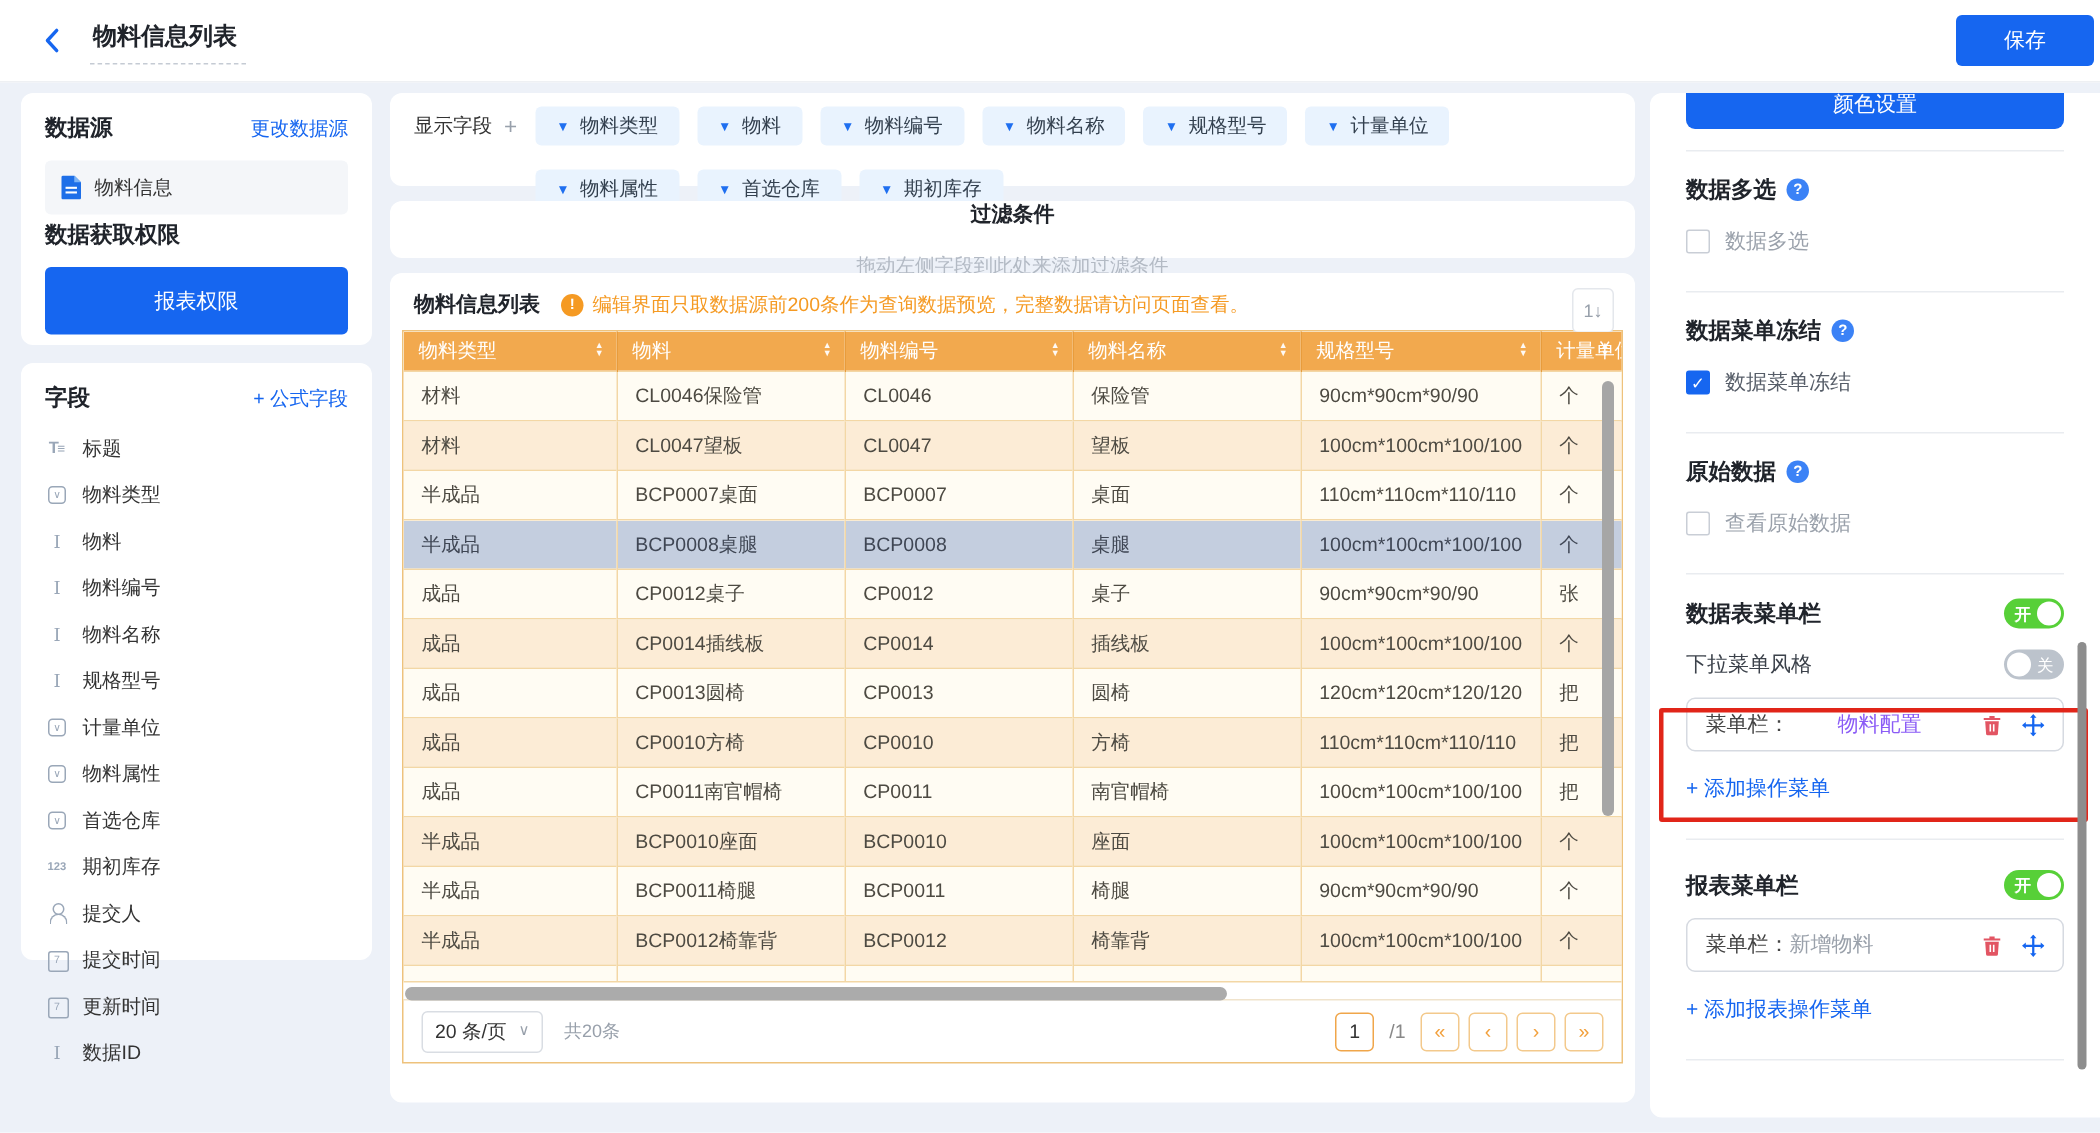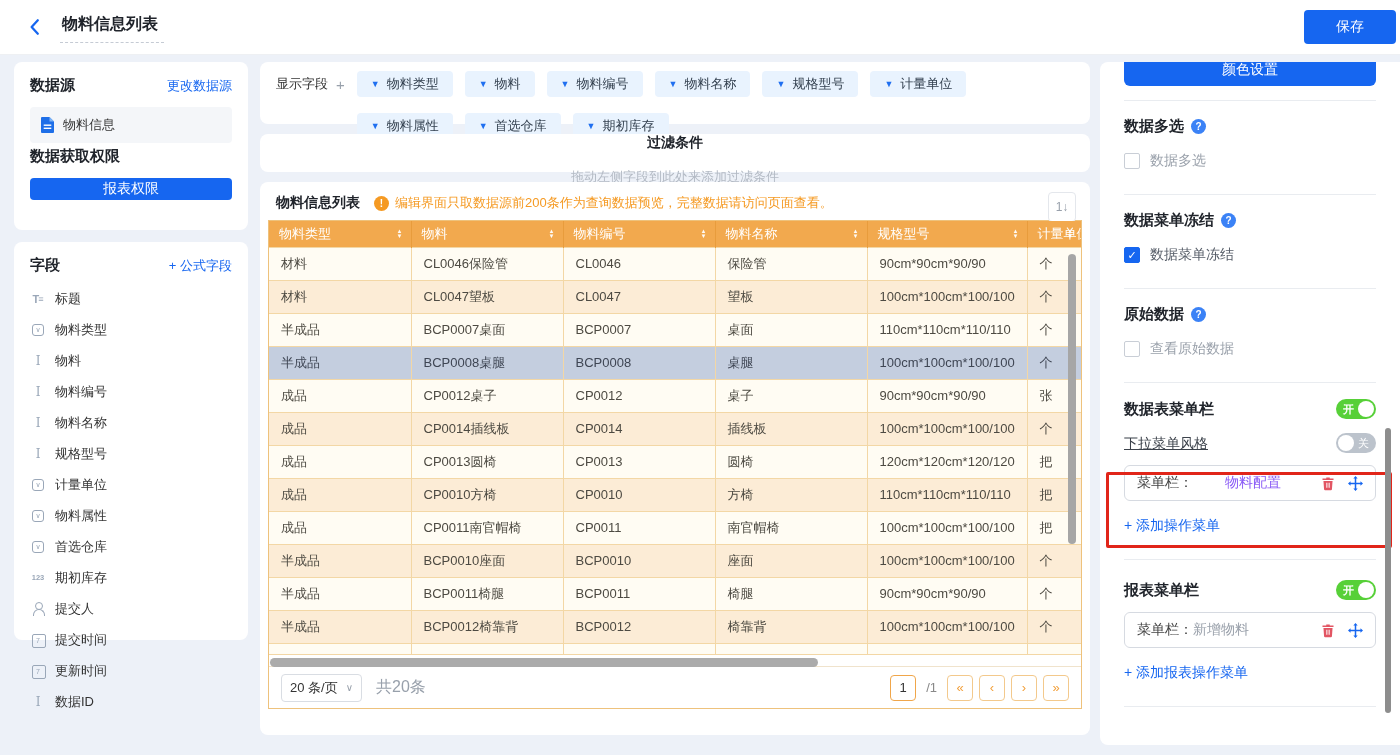--- a/index.html
+++ b/index.html
@@ -17,21 +17,21 @@
   .card { position:absolute; background:#fff; border-radius:8px; }
 
   
   .sb-card1 { left:14px; top:62px; width:234px; height:168px; padding:14px 16px; }
   .sb-card2 { left:14px; top:242px; width:234px; height:398px; padding:14px 16px; }
   .sb-row { display:flex; align-items:center; justify-content:space-between; }
   .sb-title { font-size:15px; font-weight:700; color:#20242b; }
   .blue-link { font-size:13px; color:#1666f0; cursor:pointer; }
   .ds-item { margin-top:12px; height:36px; background:#f4f6f9; border-radius:4px; display:flex; align-items:center; gap:8px; padding:0 10px; font-size:13px; color:#333; cursor:pointer; }
   .sb-sub { margin-top:4px; }
-  .perm-btn { margin-top:12px; width:100%; height:22px; background:#1666f0; color:#fff; font-size:14px; border:none; border-radius:4px; cursor:pointer; }
+  .perm-btn { margin-top:12px; width:100%; height:45px; background:#1666f0; color:#fff; font-size:14px; border:none; border-radius:4px; cursor:pointer; }
   .field-list { margin-top:8px; }
   .field-row { display:flex; align-items:center; gap:9px; height:31px; font-size:13px; color:#333; cursor:grab; }
   .fi { width:16px; height:16px; flex:none; display:inline-flex; align-items:center; justify-content:center; color:#9aa7b8; position:relative; }
   .fi-title::before { content:"T"; font-size:11px; font-weight:700; letter-spacing:1px; }
   .fi-title::after { content:"≡"; font-size:9px; margin-left:-2px; }
   .fi-select { }
   .fi-select i { width:12px; height:12px; border:1.2px solid #9aa7b8; border-radius:3px; display:flex; align-items:center; justify-content:center; font-size:7px; font-style:normal; }
   .fi-text::before { content:"I"; font-family:"DejaVu Serif","Liberation Serif",serif; font-size:12px; }
   .fi-number::before { content:"123"; font-size:7.5px; font-weight:700; letter-spacing:0; }
   .fi-person::before { content:""; position:absolute; top:1px; left:5px; width:6px; height:6px; border:1.2px solid #9aa7b8; border-radius:50%; }
@@ -68,21 +68,21 @@
   table.data td { height:33px; padding:0 12px; font-size:13px; color:#4d4a42; border-right:1px solid #f3d7a5; border-top:1px solid #f3d7a5; white-space:nowrap; overflow:hidden; }
   table.data td:last-child { border-right:none; }
   tr.base td { background:#fffcf3; }
   tr.alt td { background:#fcecd6; }
   tr.sel td { background:#c4cedf; color:#3f4654; }
   tr.cut td { height:11px; border-top:1px solid #f3d7a5; background:#fffcf3; }
   .scroll-strip { height:12px; background:#fff; border-top:1px solid #f3d7a5; position:relative; }
   .pagination { height:42px; border-top:1px solid #f0e3cc; display:flex; align-items:center; padding:0 12px; }
   .psize { width:81px; height:28px; border:1px solid #d9dde3; border-radius:4px; display:flex; align-items:center; justify-content:space-between; padding:0 8px; font-size:13px; color:#333; cursor:pointer; background:#fff; }
   .psize .dn { color:#98a0ab; font-size:10px; }
-  .ptotal { margin-left:14px; font-size:16px; color:#98a0ab; }
+  .ptotal { margin-left:14px; font-size:12px; color:#98a0ab; }
   .pag-right { margin-left:auto; display:flex; align-items:center; gap:6px; }
   .page-box { width:26px; height:26px; border:1px solid #f0a64a; border-radius:4px; font-size:13px; color:#333; display:flex; align-items:center; justify-content:center; background:#fff; }
   .page-of { font-size:13px; color:#888; margin:0 4px; }
   .pbtn { width:26px; height:26px; border:1px solid #f3c98c; border-radius:4px; background:#fff; color:#f2a03c; font-size:13px; display:flex; align-items:center; justify-content:center; cursor:pointer; }
 
   
   .rpanel { left:1100px; top:62px; width:300px; height:683px; border-radius:8px 0 0 8px; padding:0 24px; overflow:hidden; }
   .color-btn { margin-top:-10px; width:100%; height:34px; background:#1666f0; color:#fff; font-size:14px; border:none; border-radius:6px; display:flex; align-items:flex-end; justify-content:center; padding-bottom:7px; cursor:pointer; }
   .divider { border-top:1px solid #e9ecf0; margin-top:14px; }
   .sec-title { margin-top:16px; display:flex; align-items:center; gap:7px; font-size:15px; font-weight:700; color:#20242b; }
@@ -95,21 +95,21 @@
   .t-left { display:flex; align-items:center; gap:7px; }
   .toggle { width:40px; height:20px; border-radius:10px; position:relative; display:inline-flex; align-items:center; cursor:pointer; font-size:11px; color:#fff; flex:none; }
   .toggle.on { background:#57d038; }
   .toggle.off { background:#bcc3cc; }
   .toggle .tg-label { font-style:normal; position:absolute; }
   .toggle.on .tg-label { left:7px; }
   .toggle.off .tg-label { right:7px; }
   .knob { position:absolute; top:2px; width:16px; height:16px; background:#fff; border-radius:50%; }
   .toggle.on .knob { right:2px; }
   .toggle.off .knob { left:2px; }
-  .sub-row { margin-top:14px; display:flex; align-items:flex-end; justify-content:space-between; font-size:14px; color:#3c424b;text-decoration:underline; }
+  .sub-row { margin-top:14px; display:flex; align-items:center; justify-content:space-between; font-size:14px; color:#3c424b; }
   .menu-box { margin-top:12px; height:36px; border:1px solid #d6dae1; border-radius:6px; display:flex; align-items:center; padding:0 12px; font-size:14px; background:#fff; }
   .menu-prefix { color:#444; }
   .menu-val-blue { color:#8b5cf6;margin-left:32px; }
   .menu-val-gray { color:#9aa1ab; }
   .mb-icons { margin-left:auto; display:flex; align-items:center; gap:13px; }
   .mb-icons span { display:inline-flex; cursor:pointer; }
   .add-link { margin-top:16px; font-size:14px; color:#1666f0; cursor:pointer; }
   .mt20 { margin-top:20px;align-items:center; } .mt24 { margin-top:24px; }
 
   

